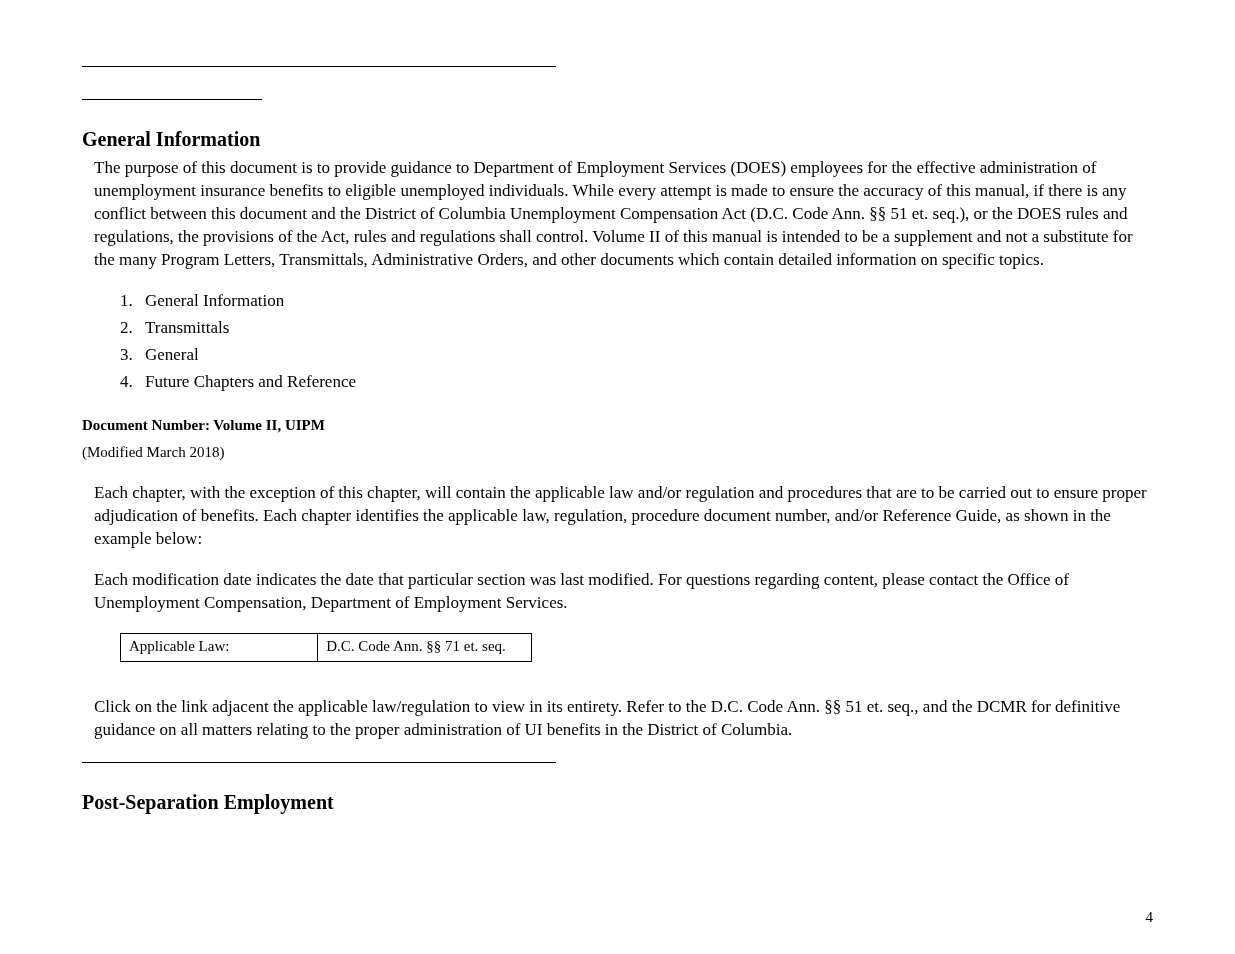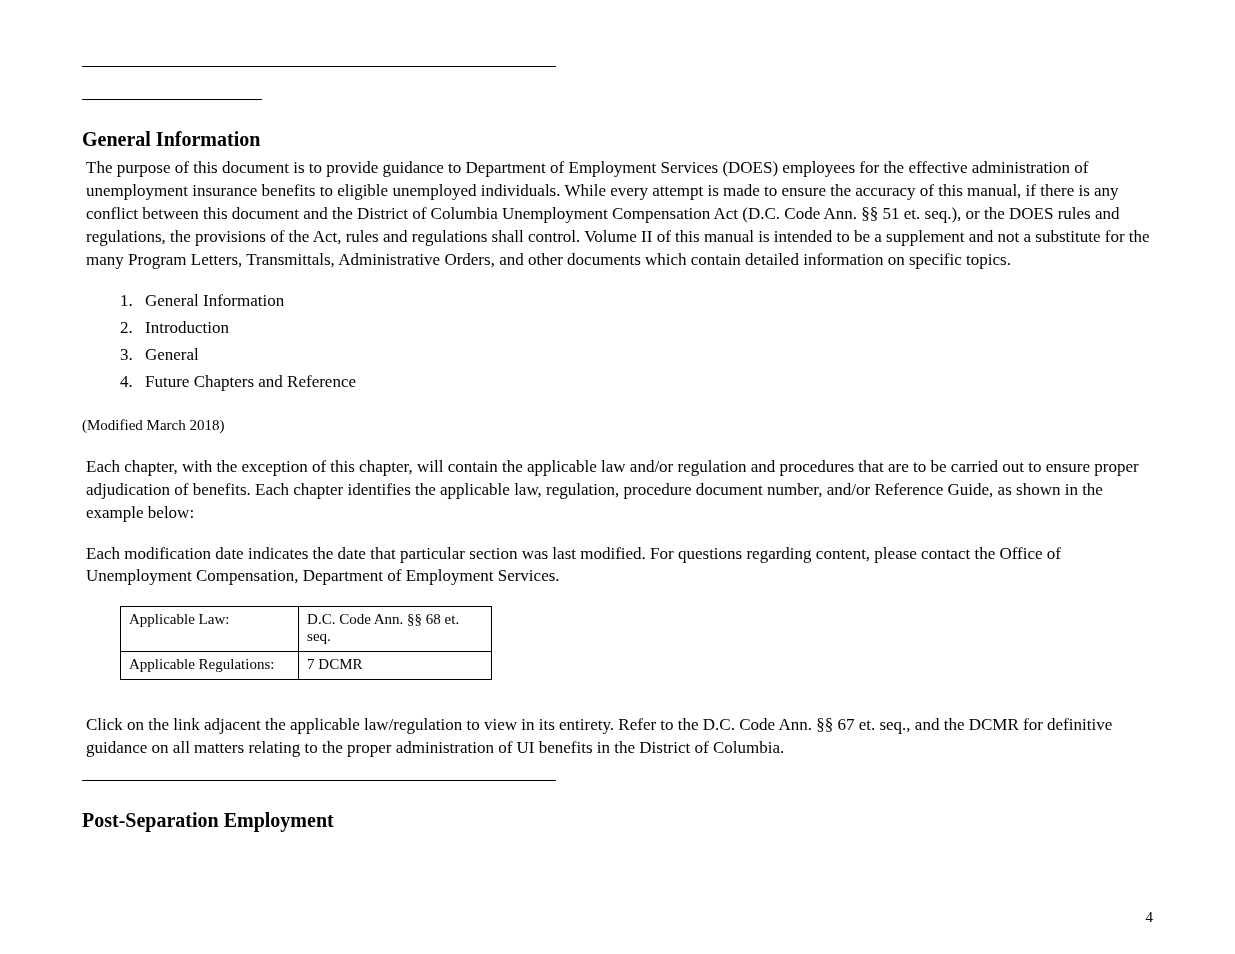--- a/index.html
+++ b/index.html
@@ -38,21 +38,21 @@
   }
   h2.section-title {
     font-size: 20px;
     font-weight: bold;
     margin: 28px 0 6px 0;
   }
   p, li {
     font-size: 17px;
     line-height: 1.35;
   }
-  p { margin: 0 0 18px 4px; }
+  p { margin: 0 0 18px 12px; }
   ol {
     margin: 0 0 22px 0;
     padding-left: 55px;
   }
   ol li {
     margin-bottom: 4px;
     padding-left: 8px;
   }
   .subhead {
     font-size: 15px;
@@ -60,21 +60,21 @@
     margin: 0 0 6px 0;
   }
   .modified-note {
     font-size: 15px;
     margin: 0 0 20px 0;
   }
   .para-spaced { margin-bottom: 22px; }
   table.mini {
     border-collapse: collapse;
     margin: 4px 0 34px 38px;
-    width: 372px;
+    width: 412px;
   }
   table.mini td {
     border: 1px solid #000;
     padding: 4px 8px 6px 8px;
     font-size: 15px;
     vertical-align: top;
   }
   table.mini td:first-child { width: 48%; }
   .post-table-p { margin-bottom: 20px; }
   .page-num {
@@ -91,44 +91,41 @@
   <hr class="hr-line top-line-1">
   <hr class="hr-line top-line-2">
 
   <h2 class="section-title">General Information</h2>
 
   <p>The purpose of this document is to provide guidance to Department of Employment Services (DOES) employees for the effective administration of unemployment insurance benefits to eligible unemployed individuals. While every attempt is made to ensure the accuracy of this manual, if there is any conflict between this document and the District of Columbia Unemployment Compensation Act (D.C. Code Ann. §§ 51 et. seq.), or the DOES rules and regulations, the provisions of the Act, rules and regulations shall control. Volume II of this manual is intended to be a supplement and not a substitute for the many Program Letters, Transmittals, Administrative Orders, and other documents which contain detailed information on specific topics.</p>
 
 
   <ol>
     <li>General Information</li>
-    <li>Introduction</li>
+    <li>Transmittals</li>
     <li>General</li>
     <li>Future Chapters and Reference</li>
   </ol>
 
+  <p class="subhead">Document Number: Volume II, UIPM</p>
   <p class="modified-note">(Modified March 2018)</p>
 
   <p>Each chapter, with the exception of this chapter, will contain the applicable law and/or regulation and procedures that are to be carried out to ensure proper adjudication of benefits. Each chapter identifies the applicable law, regulation, procedure document number, and/or Reference Guide, as shown in the example below:</p>
 
   <p>Each modification date indicates the date that particular section was last modified. For questions regarding content, please contact the Office of Unemployment Compensation, Department of Employment Services.</p>
 
   <table class="mini">
     <tbody>
         <tr>
       <td>Applicable Law:</td>
-      <td>D.C. Code Ann. §§ 68 et. seq.</td>
-    </tr>
-    <tr>
-      <td>Applicable Regulations:</td>
-      <td>7 DCMR</td>
+      <td>D.C. Code Ann. §§ 71 et. seq.</td>
     </tr>
   </tbody>
     </table>
 
-  <p class="post-table-p">Click on the link adjacent the applicable law/regulation to view in its entirety. Refer to the D.C. Code Ann. §§ 67 et. seq., and the DCMR for definitive guidance on all matters relating to the proper administration of UI benefits in the District of Columbia.</p>
+  <p class="post-table-p">Click on the link adjacent the applicable law/regulation to view in its entirety. Refer to the D.C. Code Ann. §§ 51 et. seq., and the DCMR for definitive guidance on all matters relating to the proper administration of UI benefits in the District of Columbia.</p>
 
   <hr class="hr-line bottom-line">
 
   <h2 class="section-title">Post-Separation Employment</h2>
 </div>
 
 <div class="page-num">4</div>
 
 </body></html>

